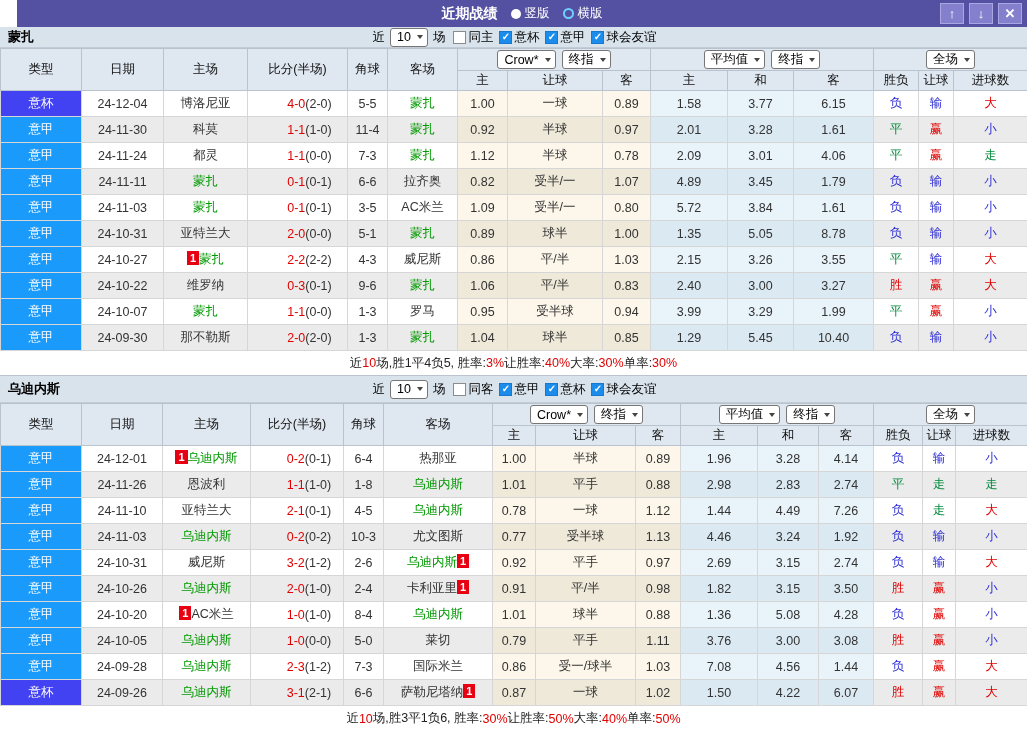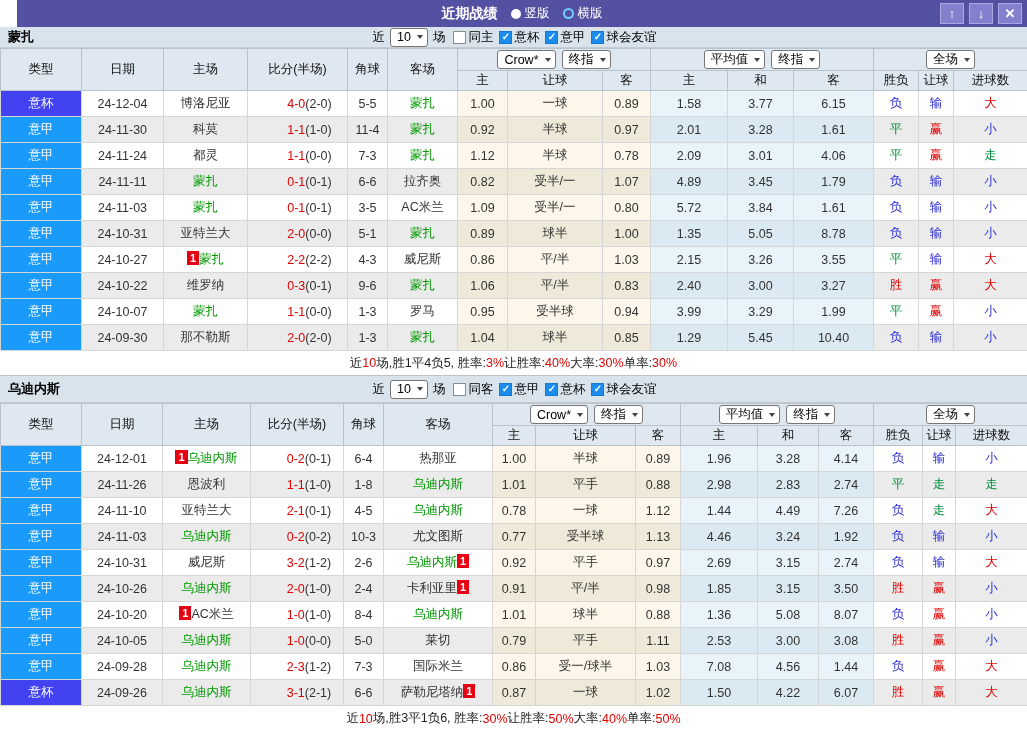--- a/index.html
+++ b/index.html
@@ -551,55 +551,55 @@
           <tr>
             <td class="type" style="background: rgb(26, 155, 252);">意甲</td>
             <td class="date">24-10-26</td>
             <td class="team"><span class="tname focus">乌迪内斯</span></td>
             <td class="score"><span class="ft">2-0</span><span class="ht">(1-0)</span></td>
             <td class="corner">2-4</td>
             <td class="team"><span class="tname">卡利亚里</span><span class="badge">1</span></td>
             <td class="asian">0.91</td>
             <td class="asian">平/半</td>
             <td class="asian">0.98</td>
-            <td class="euro">1.85</td>
+            <td class="euro">1.82</td>
             <td class="euro">3.15</td>
             <td class="euro">3.50</td>
             <td class="res c-red">胜</td>
             <td class="res c-red">赢</td>
             <td class="res c-blue">小</td>
           </tr>
           <tr>
             <td class="type" style="background: rgb(26, 155, 252);">意甲</td>
             <td class="date">24-10-20</td>
             <td class="team"><span class="badge">1</span><span class="tname">AC米兰</span></td>
             <td class="score"><span class="ft">1-0</span><span class="ht">(1-0)</span></td>
             <td class="corner">8-4</td>
             <td class="team"><span class="tname focus">乌迪内斯</span></td>
             <td class="asian">1.01</td>
             <td class="asian">球半</td>
             <td class="asian">0.88</td>
             <td class="euro">1.36</td>
             <td class="euro">5.08</td>
-            <td class="euro">8.07</td>
+            <td class="euro">4.28</td>
             <td class="res c-blue">负</td>
             <td class="res c-red">赢</td>
             <td class="res c-blue">小</td>
           </tr>
           <tr>
             <td class="type" style="background: rgb(26, 155, 252);">意甲</td>
             <td class="date">24-10-05</td>
             <td class="team"><span class="tname focus">乌迪内斯</span></td>
             <td class="score"><span class="ft">1-0</span><span class="ht">(0-0)</span></td>
             <td class="corner">5-0</td>
             <td class="team"><span class="tname">莱切</span></td>
             <td class="asian">0.79</td>
             <td class="asian">平手</td>
             <td class="asian">1.11</td>
-            <td class="euro">2.53</td>
+            <td class="euro">3.76</td>
             <td class="euro">3.00</td>
             <td class="euro">3.08</td>
             <td class="res c-red">胜</td>
             <td class="res c-red">赢</td>
             <td class="res c-blue">小</td>
           </tr>
           <tr>
             <td class="type" style="background: rgb(26, 155, 252);">意甲</td>
             <td class="date">24-09-28</td>
             <td class="team"><span class="tname focus">乌迪内斯</span></td>

